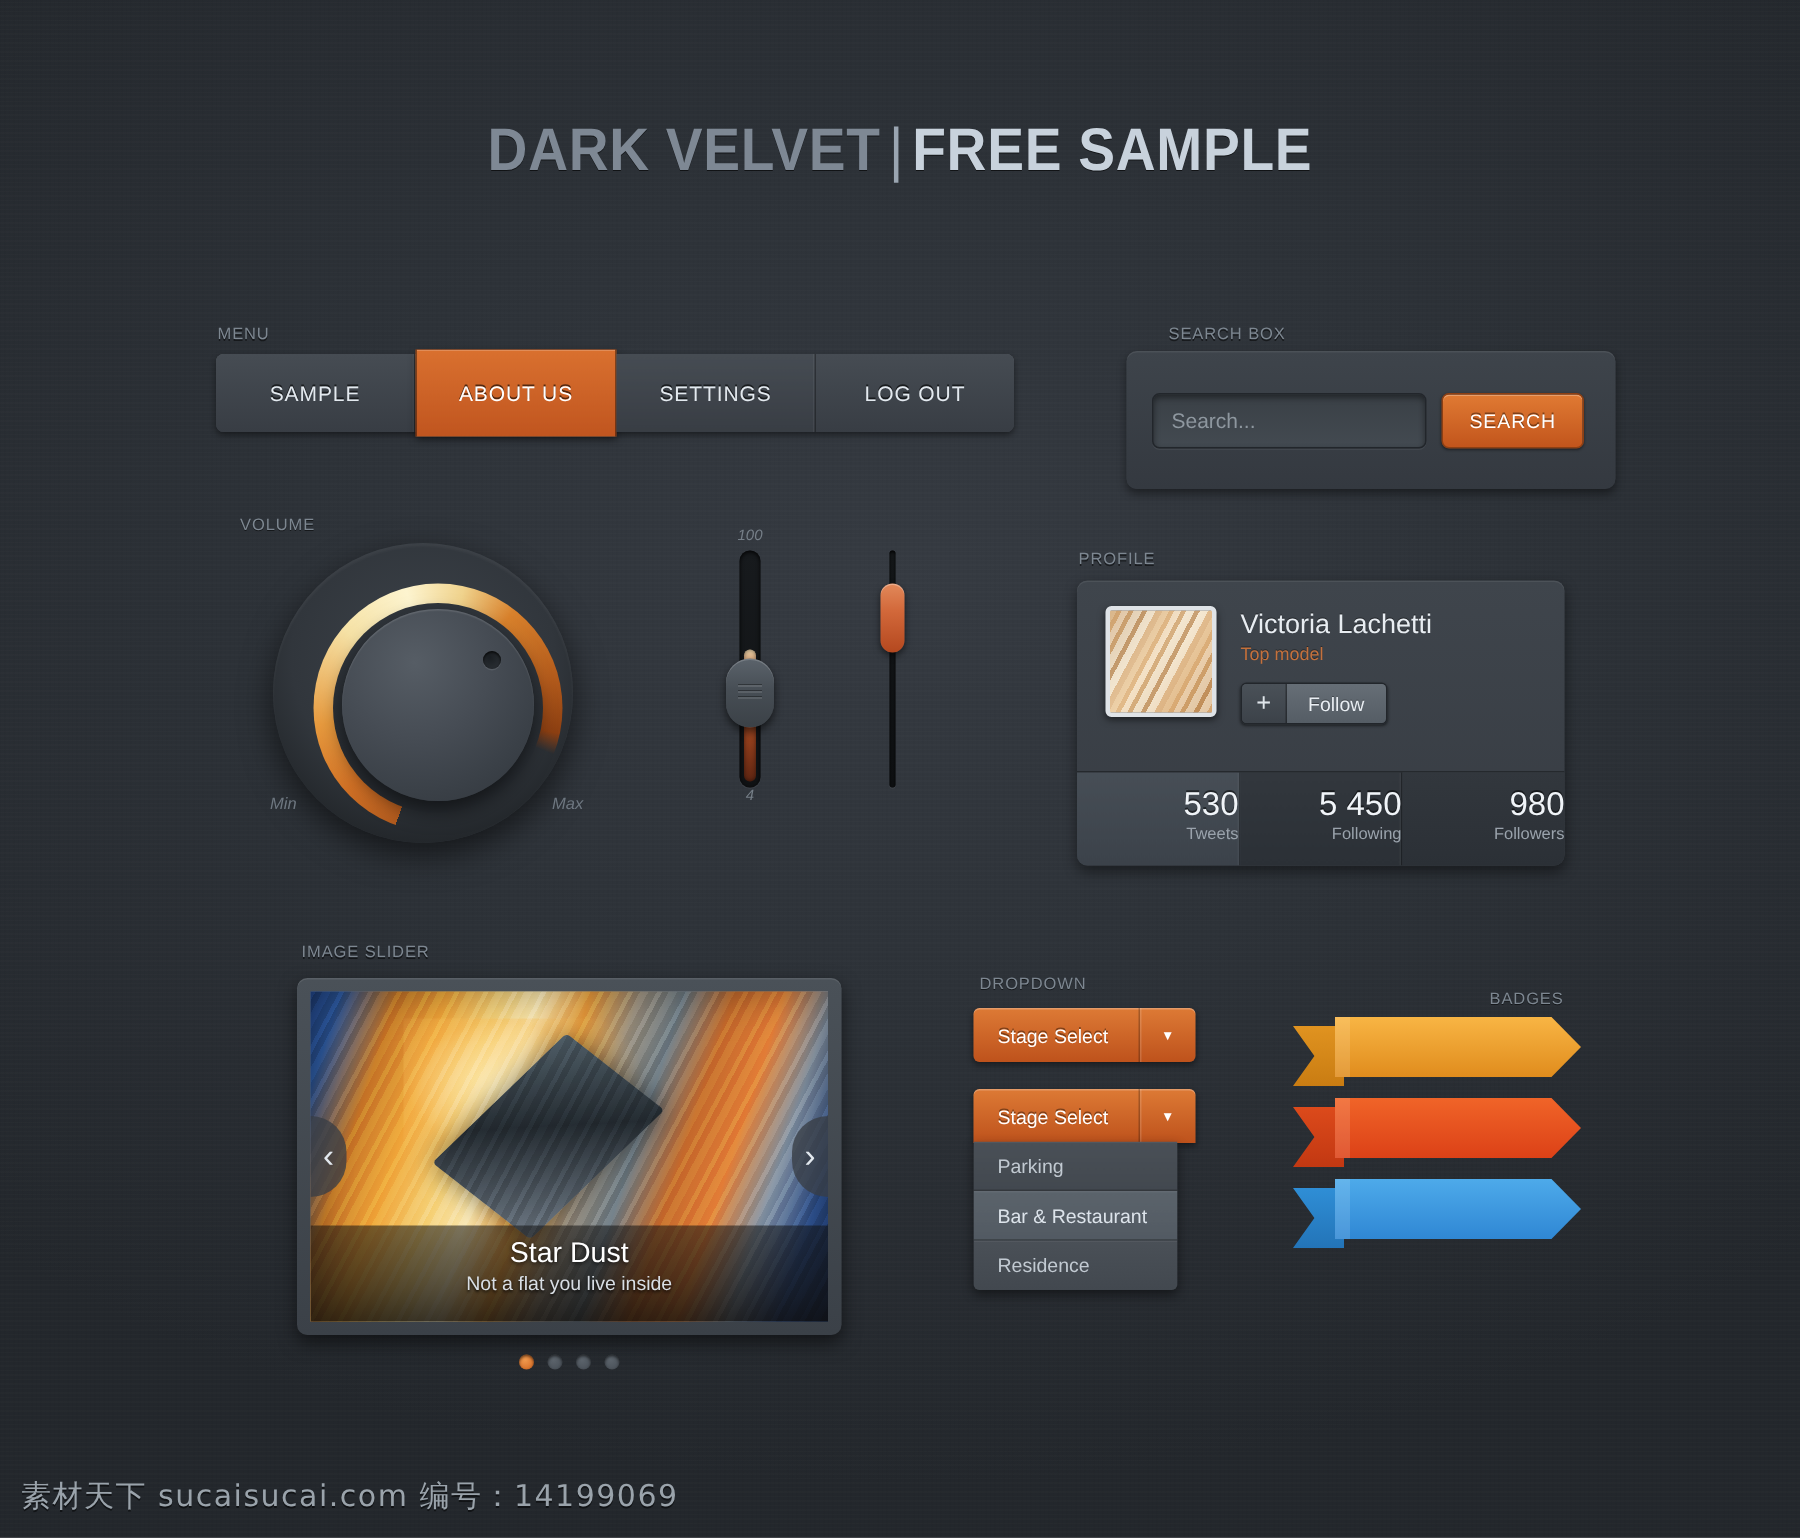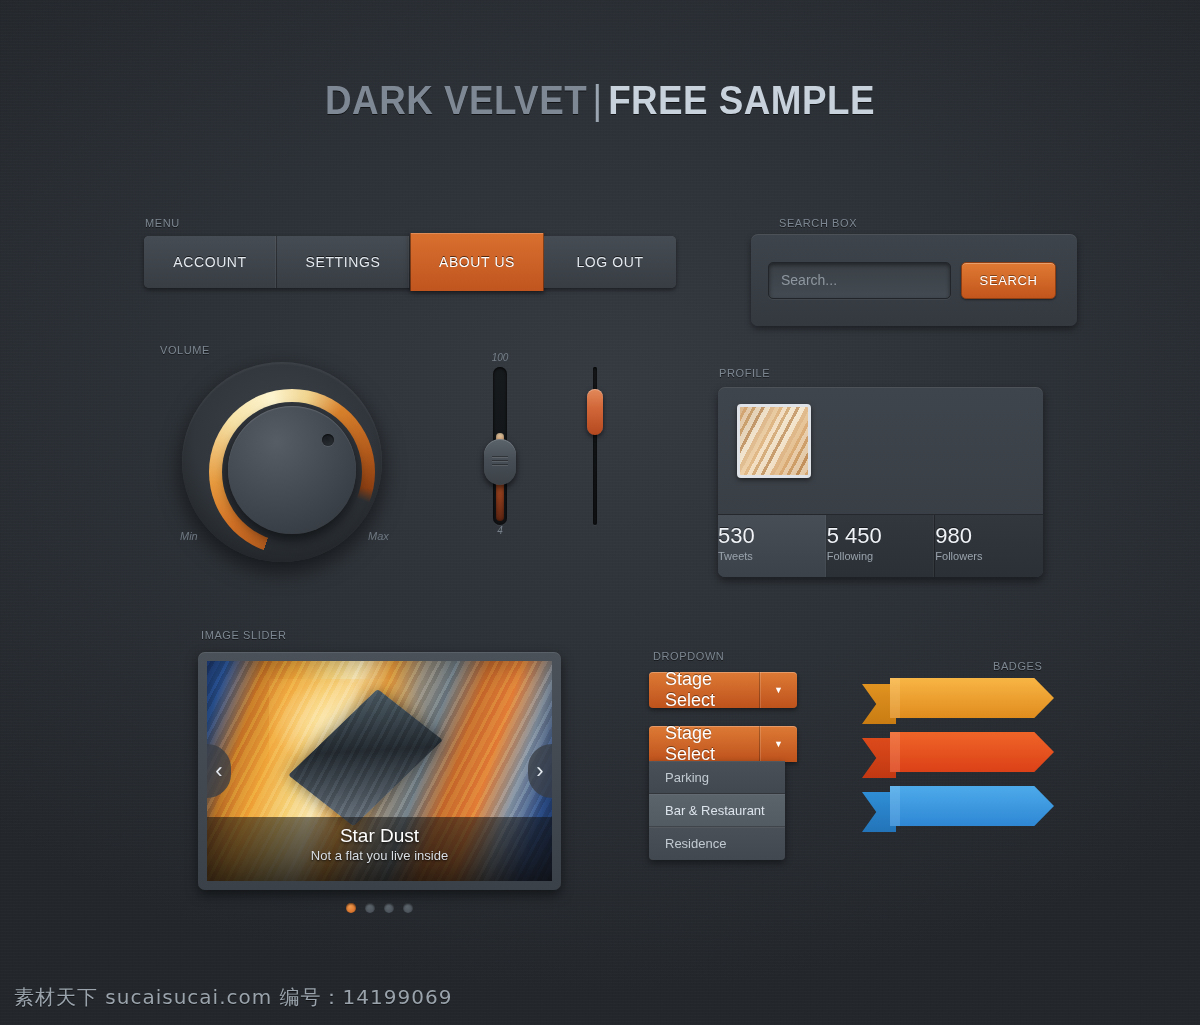--- a/index.html
+++ b/index.html
@@ -266,21 +266,21 @@
     border-right: 1px solid rgba(0,0,0,.35);
   }
   .follow-txt {
     padding: 0 14px; display: flex; align-items: center;
     background: linear-gradient(#666e76, #555d65);
     color: #e9eef3; font-size: 13px;
     text-shadow: 0 -1px 0 rgba(0,0,0,.35);
   }
   .profile-stats { display: flex; height: 63px; border-top: 1px solid rgba(0,0,0,.35); }
   .stat {
-    flex: 1; text-align: left; padding-top: 8px;
+    flex: 1; text-align: right; padding-top: 8px;
     border-right: 1px solid rgba(0,0,0,.3);
     box-shadow: inset -1px 0 0 rgba(255,255,255,.04);
     background: linear-gradient(#32373d, #2b3036);
     cursor: pointer;
   }
   .stat:last-child { border-right: none; box-shadow: none; }
   .stat.active { background: linear-gradient(#474e56, #3b424a); }
   .stat-num { font-size: 22px; color: #f0f4f8; text-shadow: 0 -1px 0 rgba(0,0,0,.5); }
   .stat-lbl { font-size: 11px; color: #9aa3ac; margin-top: 1px; }
 
@@ -363,21 +363,21 @@
   #dropdown-label { left: 653px; top: 650px; }
   .dd-head {
     position: absolute; width: 148px; height: 36px;
     display: flex; align-items: center;
     border-radius: 4px;
     background: linear-gradient(#dd7a35, #be521c);
     box-shadow: 0 2px 4px rgba(0,0,0,.45), inset 0 1px 0 rgba(255,255,255,.25);
     cursor: pointer;
   }
   .dd-head .lbl {
-    flex: 1; padding-left: 16px; color: #fff; font-size: 18px;
+    flex: 1; padding-left: 16px; color: #fff; font-size: 13px;
     text-shadow: 0 -1px 0 rgba(0,0,0,.4);
   }
   .dd-head .caret {
     width: 38px; height: 100%;
     display: flex; align-items: center; justify-content: center;
     border-left: 1px solid rgba(0,0,0,.25);
     box-shadow: inset 1px 0 0 rgba(255,255,255,.15);
     color: #fff; font-size: 9px;
   }
   #dd1 { left: 649px; top: 672px; }
@@ -435,23 +435,23 @@
 <body>
 
 <div class="noise"></div>
 
 <div class="title">
   <span class="t-dark">DARK VELVET</span><span class="t-bar">|</span><span class="t-light">FREE SAMPLE</span>
 </div>
 
 <div class="seclabel" id="menu-label">MENU</div>
 <div class="menu">
-  <div class="menu-item">ACCOUNT</div>
+  <div class="menu-item">SAMPLE</div>
+  <div class="menu-item active">ABOUT US</div>
   <div class="menu-item">SETTINGS</div>
-  <div class="menu-item active">ABOUT US</div>
   <div class="menu-item">LOG OUT</div>
 </div>
 
 <div class="seclabel" id="search-label">SEARCH BOX</div>
 <div class="searchbox">
   <input class="search-input" type="text" placeholder="Search..." style="">
   <button class="search-btn">SEARCH</button>
 </div>
 
 <div class="seclabel" id="volume-label">VOLUME</div>
@@ -482,20 +482,28 @@
       <div class="thin-handle" style="top:22px"></div>
     </div>
     <div class="slider-bot-label">&nbsp;</div>
   </div>
 </div>
 
 <div class="seclabel" id="profile-label">PROFILE</div>
 <div class="profile">
   <div class="profile-top">
     <div class="avatar"></div>
+    <div class="profile-info">
+      <div class="profile-name">Victoria Lachetti</div>
+      <div class="profile-role">Top model</div>
+      <div class="follow-btn">
+        <div class="follow-plus">+</div>
+        <div class="follow-txt">Follow</div>
+      </div>
+    </div>
   </div>
   <div class="profile-stats">
     <div class="stat active">
       <div class="stat-num">530</div>
       <div class="stat-lbl">Tweets</div>
     </div>
     <div class="stat">
       <div class="stat-num">5 450</div>
       <div class="stat-lbl">Following</div>
     </div>

